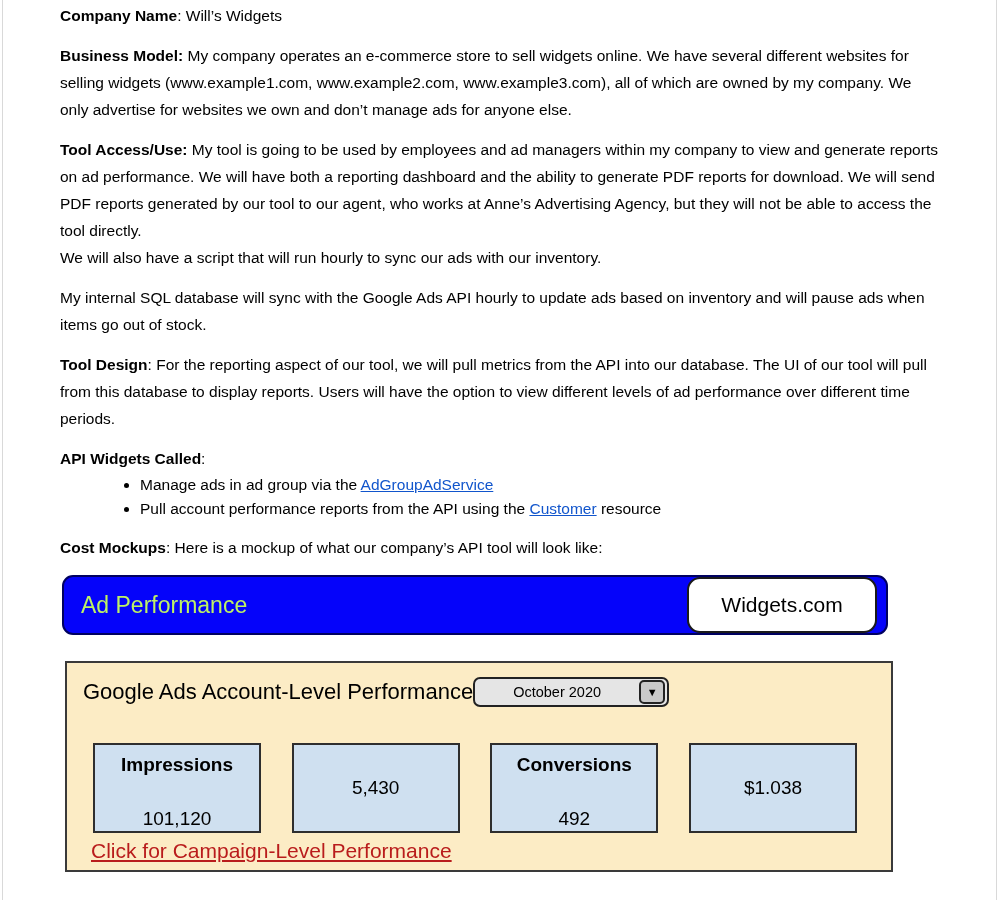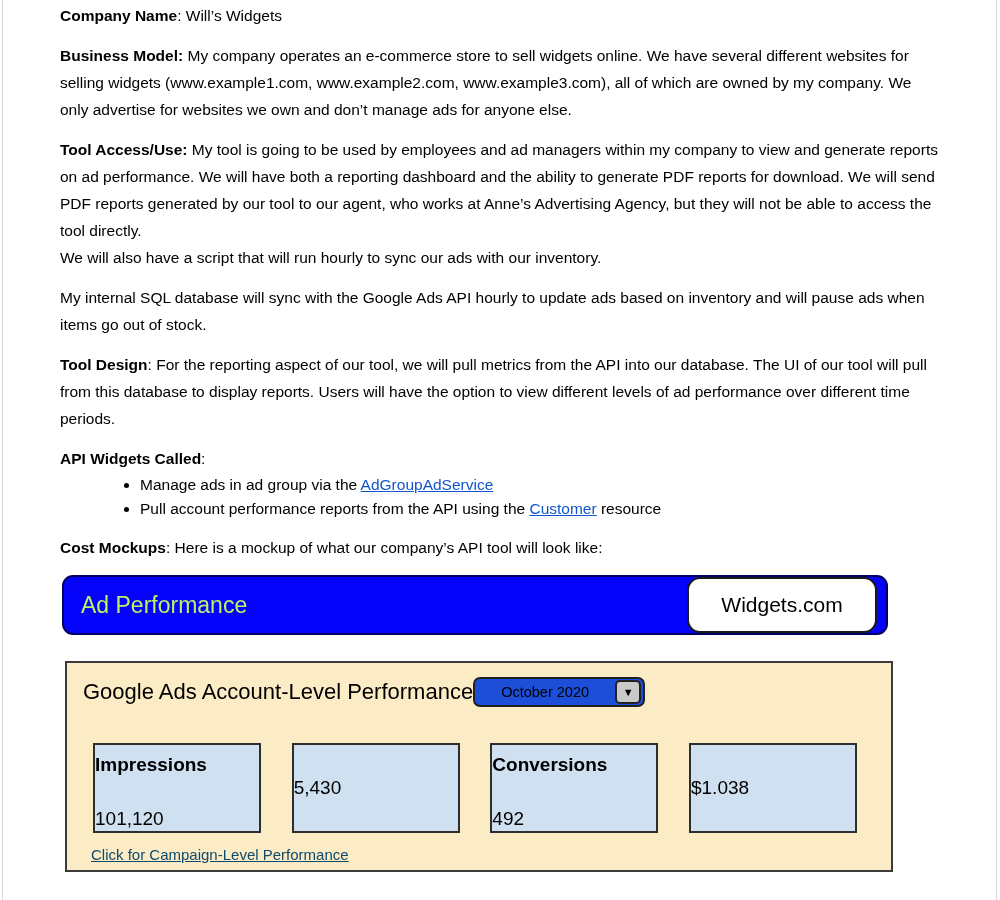--- a/index.html
+++ b/index.html
@@ -57,23 +57,23 @@
     width:828px; height:211px;
     box-sizing:border-box;
     background:#fcecc5;
     border:2px solid #3a3a3a;
     position:relative;
     padding:14px 22px 0 16px;
   }
   .panel-header { display:flex; align-items:center; }
   .panel-heading { font-size:22px; }
   .dropdown {
-    width:172px; height:30px;
+    width:196px; height:30px;
     box-sizing:border-box;
-    background:#1d4ed8;
+    background:#e5e5e5;
     border:2px solid #222;
     border-radius:7px;
     display:flex; align-items:center; justify-content:space-between;
     padding:0 2px 0 0;
     cursor:pointer;
   }
   .dropdown-value { font-size:14.5px; flex:1; text-align:center; }
   .dropdown-arrow-btn {
     width:26px; height:24px;
     box-sizing:border-box;
@@ -84,28 +84,29 @@
     font-size:11px; color:#000;
     cursor:pointer;
   }
 
   .cards { display:flex; justify-content:space-between; margin-top:36px; padding:0 12px 0 10px; }
   .card {
     width:168px; height:90px;
     box-sizing:border-box;
     background:#cfe0f0;
     border:2px solid #2e2e2e;
+    text-align:center;
   }
   .card-label { font-weight:bold; font-size:19px; margin-top:9px; }
   .card-value { font-size:19px; margin-top:32px; }
 
   .campaign-link {
     position:absolute; left:24px; bottom:7px;
-    font-size:15px;
-    color:#0c4a6e; text-decoration:underline;
+    font-size:21px;
+    color:#b91c1c; text-decoration:underline;
     cursor:pointer;
   }
 </style>
 </head>
 <body>
 
 <div class="page-edge left"></div>
 <div class="page-edge right"></div>
 
 <div class="doc">

